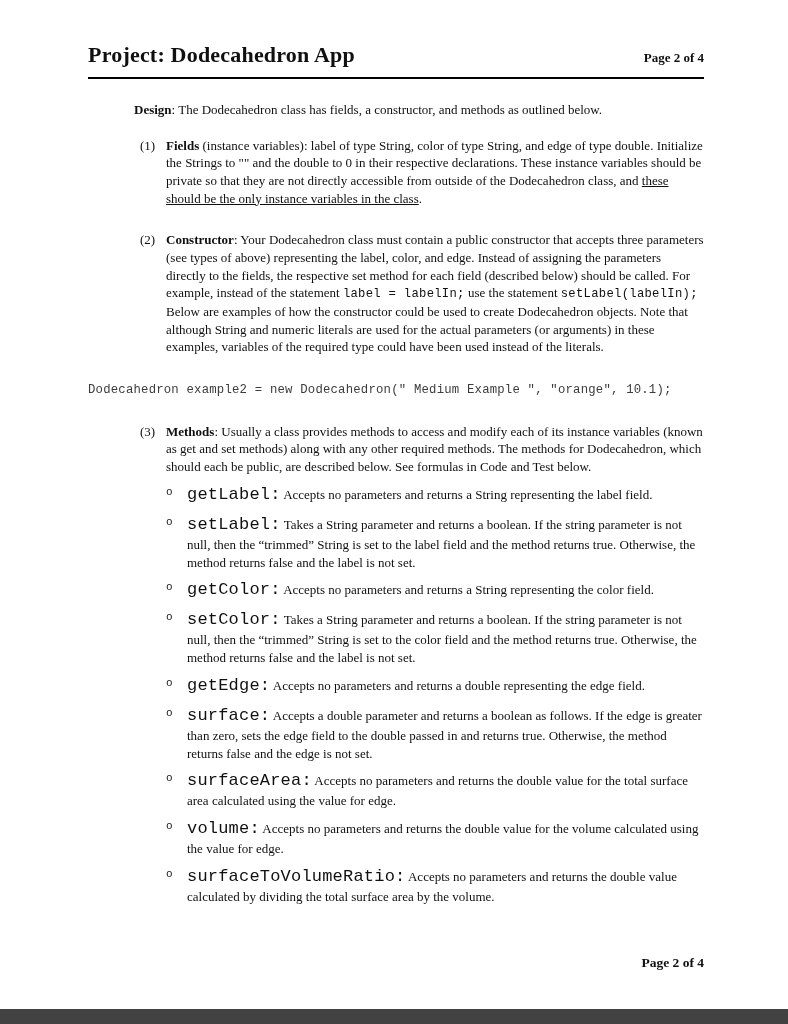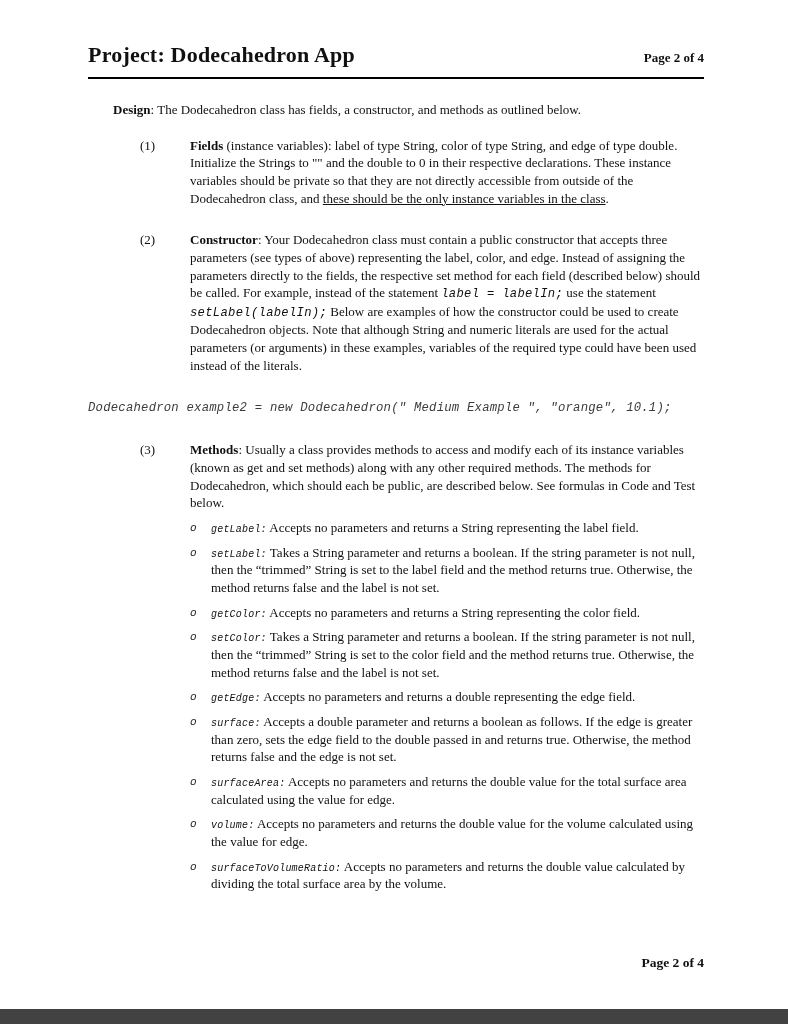--- a/index.html
+++ b/index.html
@@ -13,48 +13,47 @@
     font-family: "Liberation Serif", serif;
     font-size: 13px;
     line-height: 1.36;
     overflow: hidden;
   }
   .content { padding: 40px 84px 0 88px; }
   .doc-header { display: flex; justify-content: space-between; align-items: baseline; }
   .title { font-size: 22px; font-weight: bold; letter-spacing: 0.2px; }
   .header-page { font-size: 13px; font-weight: bold; }
   .rule { border-bottom: 2px solid #000; margin-top: 7px; }
-  .design { margin: 22px 0 0 25px; }
+  .design { margin: 22px 0 0 46px; }
   .item { display: flex; }
   .item-1 { margin: 18px 0 0 52px; }
   .item-2 { margin: 24px 0 0 52px; }
   .item-3 { margin: 24px 0 0 52px; }
   .num { flex: 0 0 26px; }
-  .item-body { flex: 1; margin-left: 24px; }
+  .item-body { flex: 1; }
   b { font-weight: bold; }
   .u { text-decoration: underline; }
   .inline-code, .mname, .code-line, .bullet {
     font-family: "Liberation Mono", "DejaVu Sans Mono", monospace;
-    font-style: italic;
   }
   .inline-code { font-size: 12.2px; letter-spacing: 0.3px; }
   .code-block { margin-top: 26px; }
   .code-line {
     font-size: 12.3px;
     color: #3c3c3c;
     white-space: pre;
     margin-top: 10px;
     letter-spacing: 0.2px;
   }
   .code-line:first-child { margin-top: 0; }
   .methods { list-style: none; margin-top: 3px; }
   .method { display: flex; margin-top: 7px; }
   .bullet { flex: 0 0 21px; font-size: 11px; padding-top: 2px; color: #222; }
   .mtext { flex: 1; }
-  .mname { font-size: 10px; letter-spacing: 0.2px; }
+  .mname { font-size: 17px; letter-spacing: 0.2px; }
   .footer-page {
     position: absolute;
     right: 84px;
     bottom: 52px;
     font-size: 13.5px;
     font-weight: bold;
   }
   .bottom-bar {
     position: absolute;
     left: 0; right: 0; bottom: 0;

